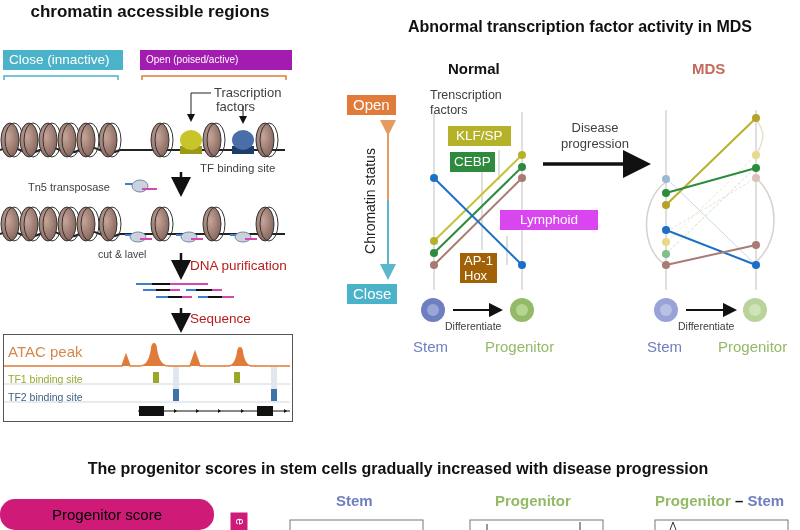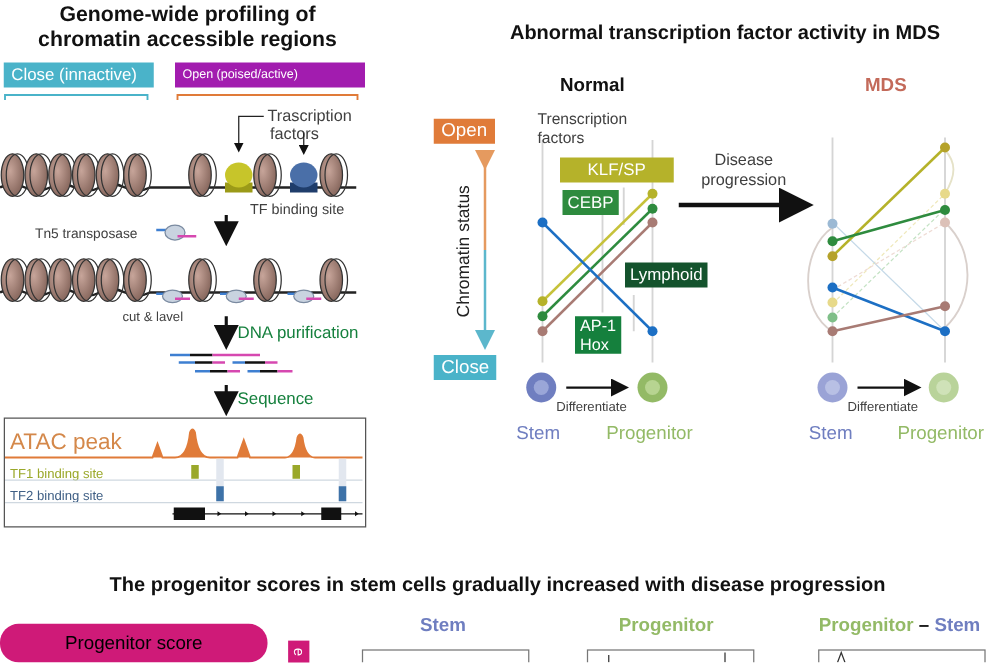--- a/index.html
+++ b/index.html
@@ -1,46 +1,45 @@
 <!DOCTYPE html>
 <html><head>
 <meta charset="utf-8">
 <style>
   html, body { margin:0; padding:0; background:#ffffff; }
   body { width:800px; height:530px; position:relative; overflow:hidden; font-family:"Liberation Sans", sans-serif; color:#1a1a1a; }
   .abs { position:absolute; }
   .title { font-weight:bold; font-size:17px; color:#111; text-align:center; line-height:20px; }
-  .label { font-size:13px; color:#15803d; white-space:nowrap; }
+  .label { font-size:13px; color:#b91c1c; white-space:nowrap; }
   .small { font-size:11px; color:#404040; white-space:nowrap; }
   .tag { color:#fff; font-size:14px; padding:0 6px; line-height:20px; white-space:nowrap; }
   svg { position:absolute; left:0; top:0; }
 </style>
 </head>
 <body>
 
 <div class="abs title" style="left:0;top:2px;width:300px;">
-  <div>Genome-wide profiling of</div>
   <div>chromatin accessible regions</div>
 </div>
 
 <div class="abs tag" style="left:3px;top:50px;width:108px;background:#4ab3c9;font-size:13.5px;">Close (innactive)</div>
 <div class="abs tag" style="left:140px;top:50px;width:140px;background:#a21caf;font-size:10px;">Open (poised/active)</div>
 
 <div class="abs small" style="left:214px;top:86px;font-size:13px;line-height:14px;">
   <div>Trascription</div>
   <div style="padding-left:2px">factors</div>
 </div>
 <div class="abs small" style="left:200px;top:162px;font-size:11.5px;">TF binding site</div>
 <div class="abs small" style="left:28px;top:181px;font-size:11px;">Tn5 transposase</div>
 <div class="abs small" style="left:98px;top:248px;font-size:10.5px;">cut &amp; lavel</div>
 <div class="abs label" style="left:190px;top:258px;font-size:13.5px;">DNA purification</div>
 <div class="abs label" style="left:190px;top:311px;font-size:13.5px;">Sequence</div>
 
 <div class="abs" style="left:3px;top:334px;width:288px;height:86px;border:1px solid #555;"></div>
-<div class="abs" style="left:8px;top:343px;font-size:18px;color:#d4884a;">ATAC peak</div>
+<div class="abs" style="left:8px;top:343px;font-size:15px;color:#d4884a;">ATAC peak</div>
 <div class="abs" style="left:8px;top:373px;font-size:10.5px;color:#9aa82a;">TF1 binding site</div>
 <div class="abs" style="left:8px;top:391px;font-size:10.5px;color:#3f5f85;">TF2 binding site</div>
 
 <svg width="800" height="530">
   <defs>
     <marker id="ah" markerWidth="8" markerHeight="8" refX="4" refY="4" orient="auto">
         <path d="M0,0 L8,4 L0,8 z" fill="#111"></path>
       </marker>
     <marker id="ahOrange" markerWidth="8" markerHeight="8" refX="4" refY="4" orient="auto">
         <path d="M0,0 L8,4 L0,8 z" fill="#e59a5f"></path>
@@ -333,24 +332,24 @@
 <div class="abs" style="left:692px;top:60px;font-weight:bold;font-size:15px;color:#c36a5a;">MDS</div>
 
 <div class="abs tag" style="left:347px;top:95px;background:#e07b39;font-size:15px;">Open</div>
 <div class="abs tag" style="left:347px;top:284px;background:#4ab3c9;font-size:15px;">Close</div>
 <div class="abs" style="left:310px;top:193px;width:120px;text-align:center;font-size:14px;color:#222;transform:rotate(-90deg);transform-origin:center;">Chromatin status</div>
 
 <div class="abs small" style="left:430px;top:88px;width:95px;text-align:left;font-size:12.5px;line-height:15px;">
   <div>Trenscription</div>
   <div>factors</div>
 </div>
-<div class="abs tag" style="left:448px;top:126px;background:#b5b22a;font-size:13.5px;padding:0 22px;">KLF/SP</div>
+<div class="abs tag" style="left:448px;top:126px;background:#b5b22a;font-size:13.5px;padding:0 8px;">KLF/SP</div>
 <div class="abs tag" style="left:450px;top:152px;background:#2e8b3e;font-size:13.5px;padding:0 4px;">CEBP</div>
-<div class="abs tag" style="left:500px;top:210px;background:#14532d;font-size:13.5px;padding:0 4px;">Lymphoid</div>
-<div class="abs tag" style="left:460px;top:253px;background:#15803d;font-size:13px;padding:0 4px;line-height:15px;">
+<div class="abs tag" style="left:500px;top:210px;background:#d946ef;font-size:13.5px;padding:0 20px;">Lymphoid</div>
+<div class="abs tag" style="left:460px;top:253px;background:#a16207;font-size:13px;padding:0 4px;line-height:15px;">
   <div>AP-1</div>
   <div>Hox</div>
 </div>
 
 <div class="abs small" style="left:555px;top:120px;width:80px;text-align:center;font-size:13px;line-height:16px;">
   <div>Disease</div>
   <div>progression</div>
 </div>
 
 <div class="abs small" style="left:445px;top:320px;font-size:10.5px;">Differentiate</div>

